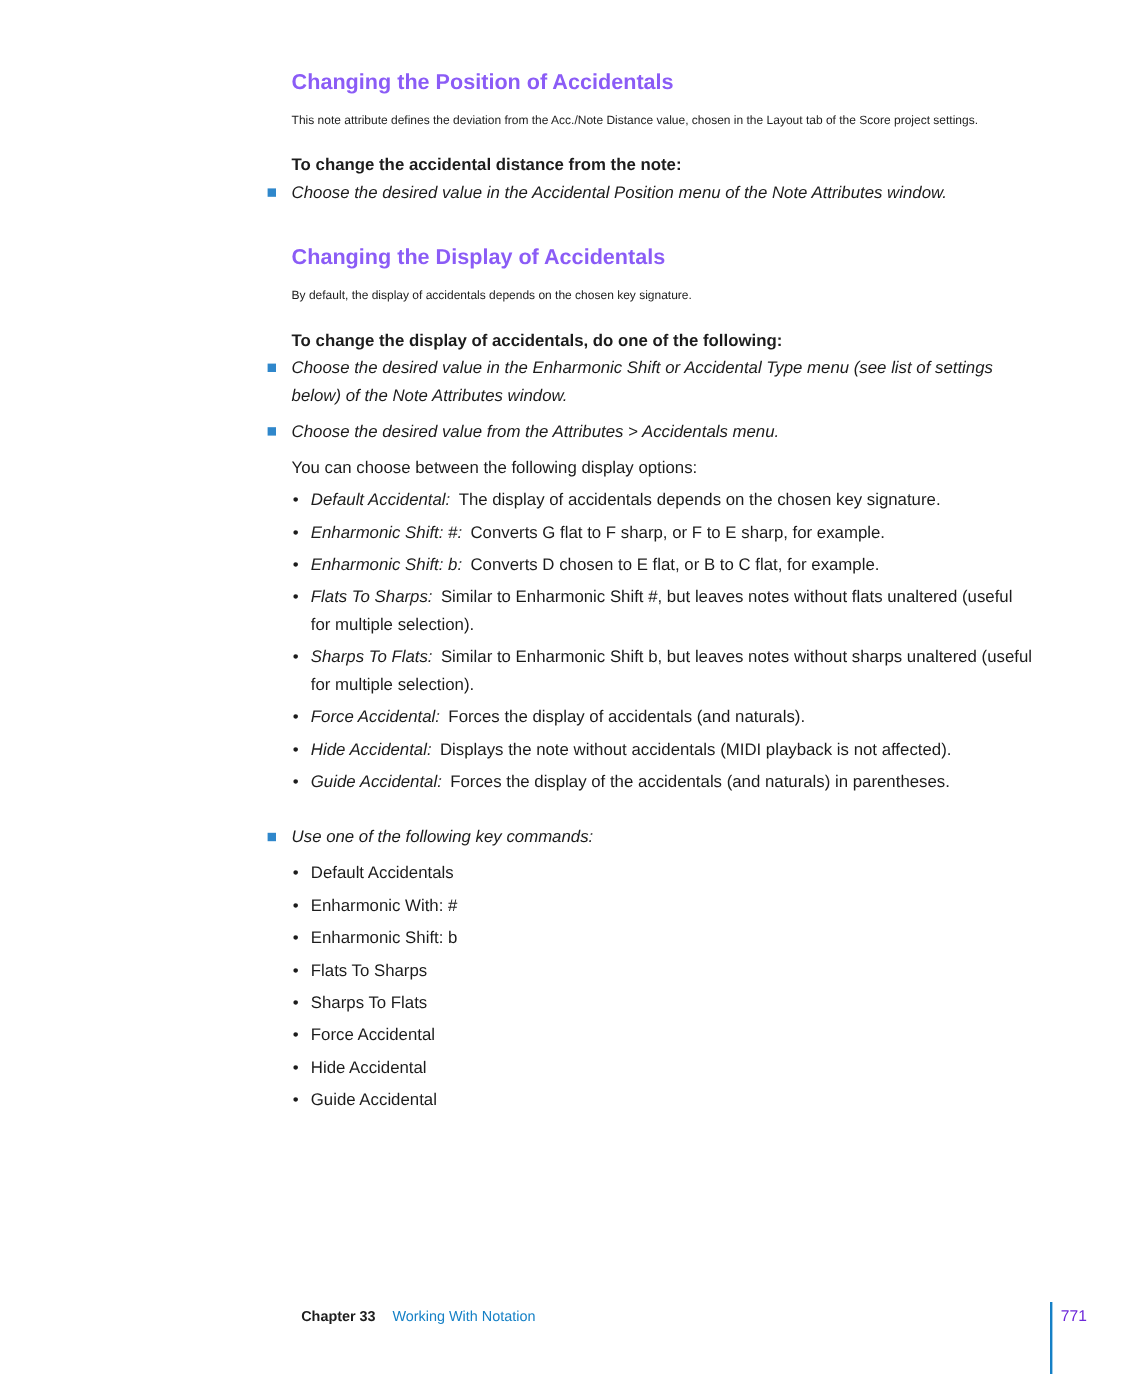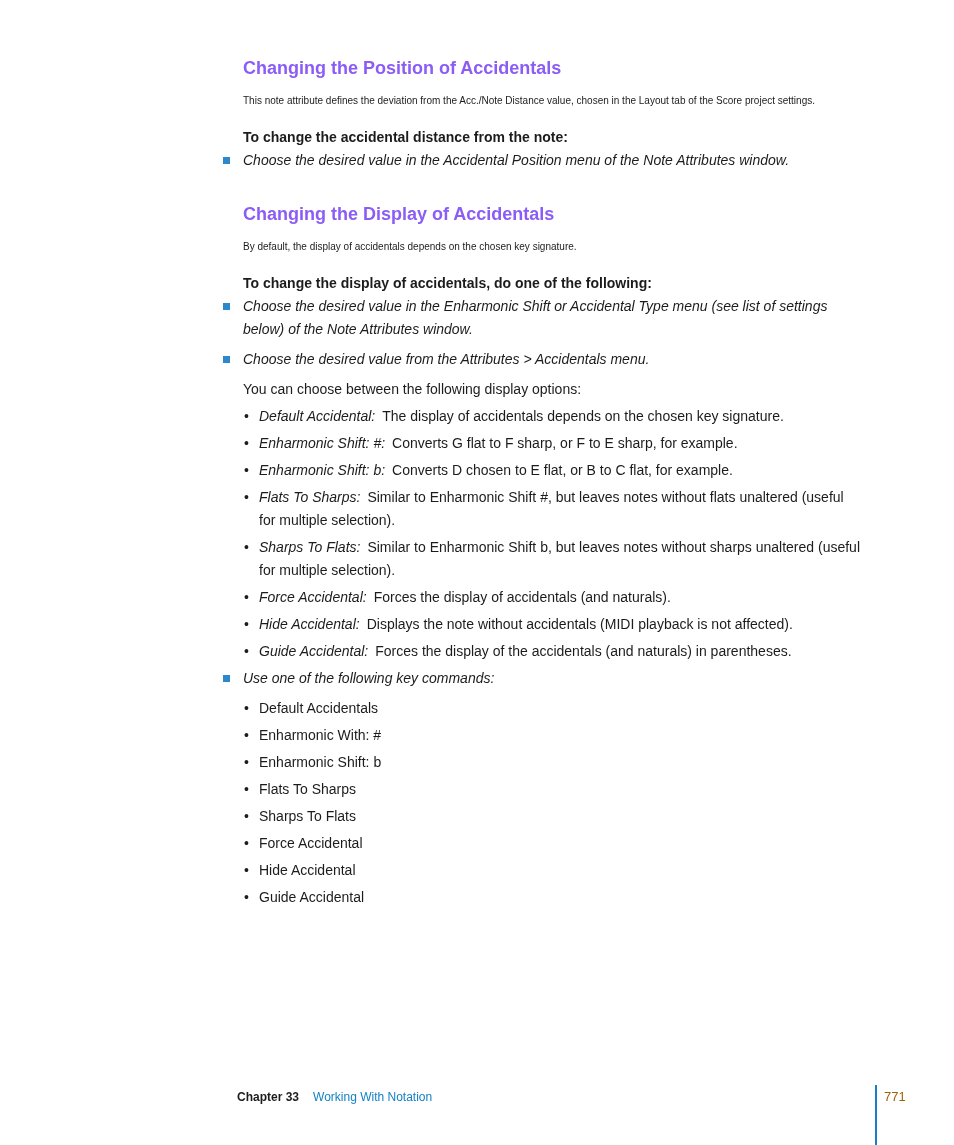--- a/index.html
+++ b/index.html
@@ -74,26 +74,26 @@
     position: absolute;
     left: 1px; top: 0;
     font-size: 14px;
     line-height: 23px;
     color: #1c1c1c;
   }
   .term {
     font-style: italic;
     padding-right: 7px;
   }
-  ul.steps.followup { margin-top: 4px; }
+  ul.steps.followup { margin-top: 23px; }
   ul.dot-list.key-commands { margin-top: 7px; }
   footer { position: absolute; left: 0; top: 0; width: 100%; height: 0; }
   .footer-left {
     position: absolute;
-    left: 237px; top: 1089px;
+    left: 251px; top: 1089px;
     font-size: 12px;
     line-height: 16px;
     white-space: nowrap;
   }
   .chapter-label { font-weight: bold; color: #1c1c1c; }
   .chapter-link {
     color: #1580c6;
     text-decoration: none;
     margin-left: 14px;
   }
@@ -101,21 +101,21 @@
     position: absolute;
     left: 875px; top: 1085px;
     width: 2px; height: 60px;
     background: #1580c6;
   }
   .page-number {
     position: absolute;
     left: 884px; top: 1089px;
     font-size: 13px;
     line-height: 16px;
-    color: #a16207;
+    color: #6d28d9;
   }
 </style>
 </head>
 <body>
 
 <div class="page">
   <main class="content">
 
     <section>
       <h2 class="section-heading">Changing the Position of Accidentals</h2>

